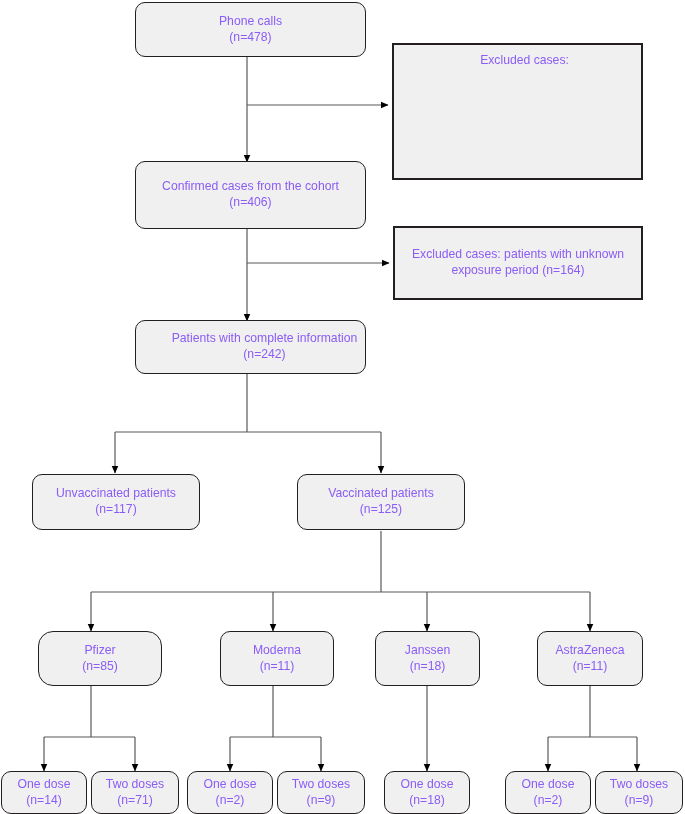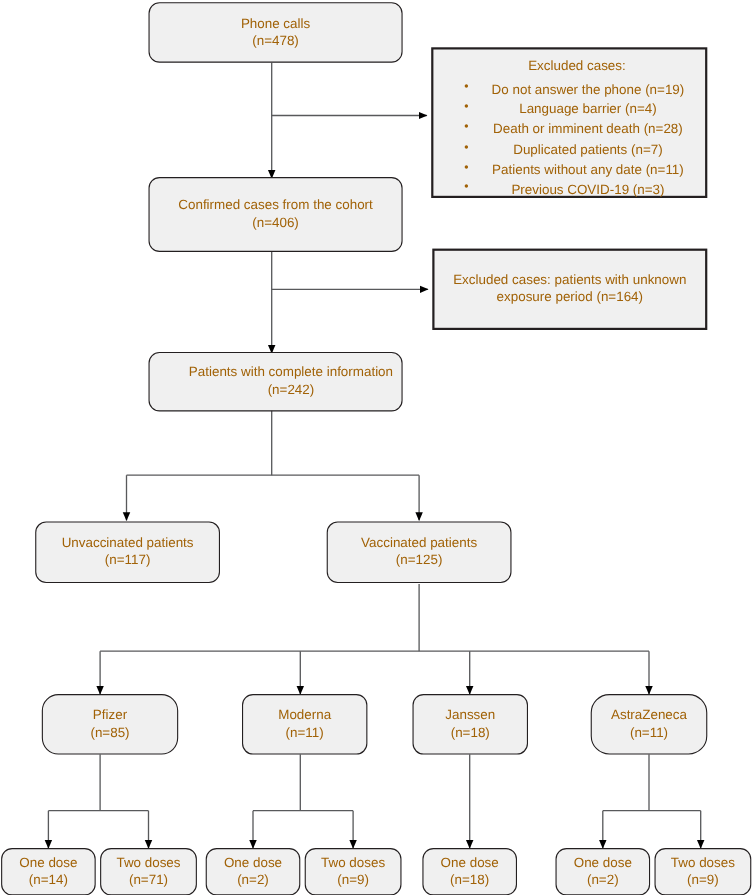--- a/index.html
+++ b/index.html
@@ -28,21 +28,21 @@
   .node-box {
     position: absolute;
     box-sizing: border-box;
     background: #f0f0f0;
     border: 1.6px solid #231f20;
     display: flex;
     flex-direction: column;
     align-items: center;
     justify-content: center;
     text-align: center;
-    color: #a16207;
+    color: #8b5cf6;
     line-height: 1.28;
   }
   .node-box.rounded { border-radius: 10px; }
   .node-box.square  { border-radius: 0; border-width: 2px; }
   .node-line { display: block; white-space: nowrap; }
   .fs-12 { font-size: 12.2px; }
   .excl-box {
     align-items: stretch;
     justify-content: flex-start;
     padding: 8px 10px 8px 24px;
@@ -130,28 +130,20 @@
     </g>
   </svg>
 
   <div class="node-box rounded" style="left:135px; top:2px; width:231px; height:55px;">
     <span class="node-line fs-12">Phone calls</span>
     <span class="node-line fs-12">(n=478)</span>
   </div>
 
   <div class="node-box square excl-box" style="left:392px; top:43px; width:251px; height:137px;">
     <div class="excl-title">Excluded cases:</div>
-    <ul class="excl-list">
-      <li>Do not answer the phone (n=19)</li>
-      <li>Language barrier (n=4)</li>
-      <li>Death or imminent death (n=28)</li>
-      <li>Duplicated patients (n=7)</li>
-      <li>Patients without any date (n=11)</li>
-      <li>Previous COVID-19 (n=3)</li>
-    </ul>
   </div>
 
   <div class="node-box rounded" style="left:135px; top:161px; width:231px; height:68px;">
     <span class="node-line fs-12">Confirmed cases from the cohort</span>
     <span class="node-line fs-12">(n=406)</span>
   </div>
 
   <div class="node-box square excl-simple" style="left:393px; top:226px; width:250px; height:74px;">
     <span class="node-line fs-12">Excluded cases: patients with unknown</span>
     <span class="node-line fs-12">exposure period (n=164)</span>
@@ -180,21 +172,21 @@
   <div class="node-box rounded" style="left:220px; top:631px; width:114px; height:55px;">
     <span class="node-line fs-12">Moderna</span>
     <span class="node-line fs-12">(n=11)</span>
   </div>
 
   <div class="node-box rounded" style="left:375px; top:631px; width:105px; height:55px;">
     <span class="node-line fs-12">Janssen</span>
     <span class="node-line fs-12">(n=18)</span>
   </div>
 
-  <div class="node-box rounded" style="left:537px; top:631px; width:106px; height:55px;border-radius:17px;">
+  <div class="node-box rounded" style="left:537px; top:631px; width:106px; height:55px;">
     <span class="node-line fs-12">AstraZeneca</span>
     <span class="node-line fs-12">(n=11)</span>
   </div>
 
   <div class="node-box rounded" style="left:1px; top:771px; width:86px; height:43px;">
     <span class="node-line fs-12">One dose</span>
     <span class="node-line fs-12">(n=14)</span>
   </div>
 
   <div class="node-box rounded" style="left:91px; top:771px; width:88px; height:43px;">

